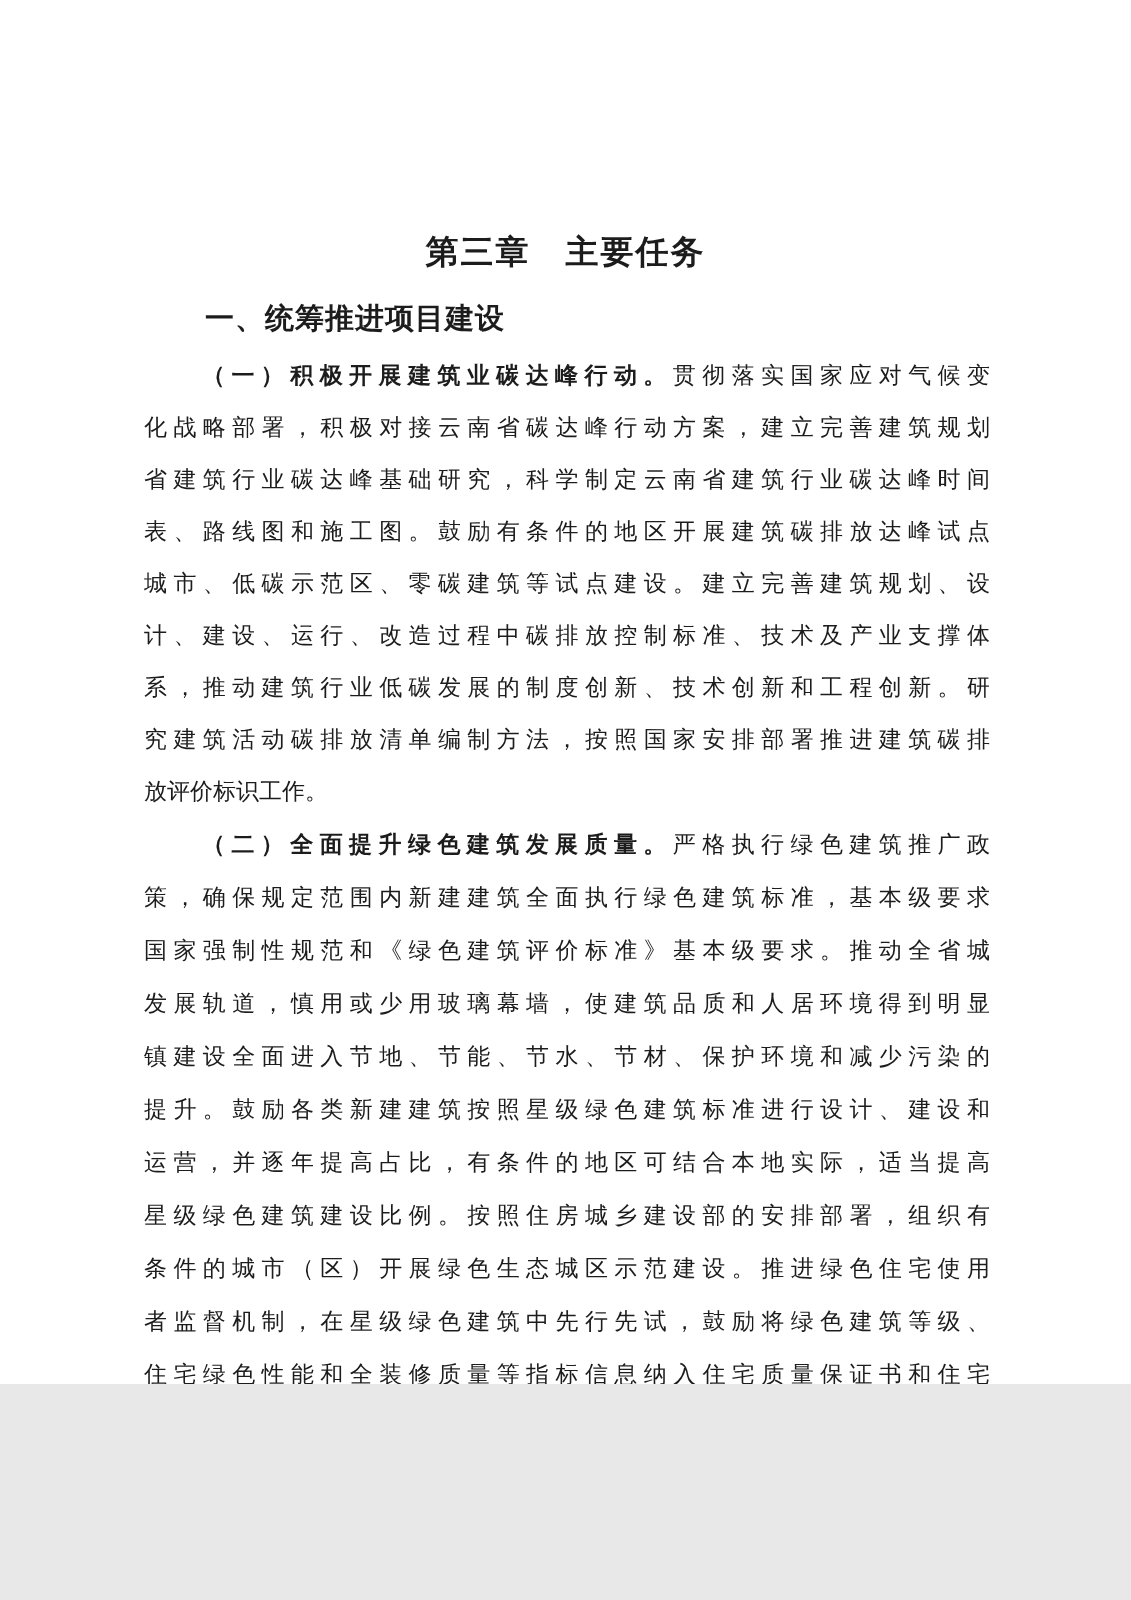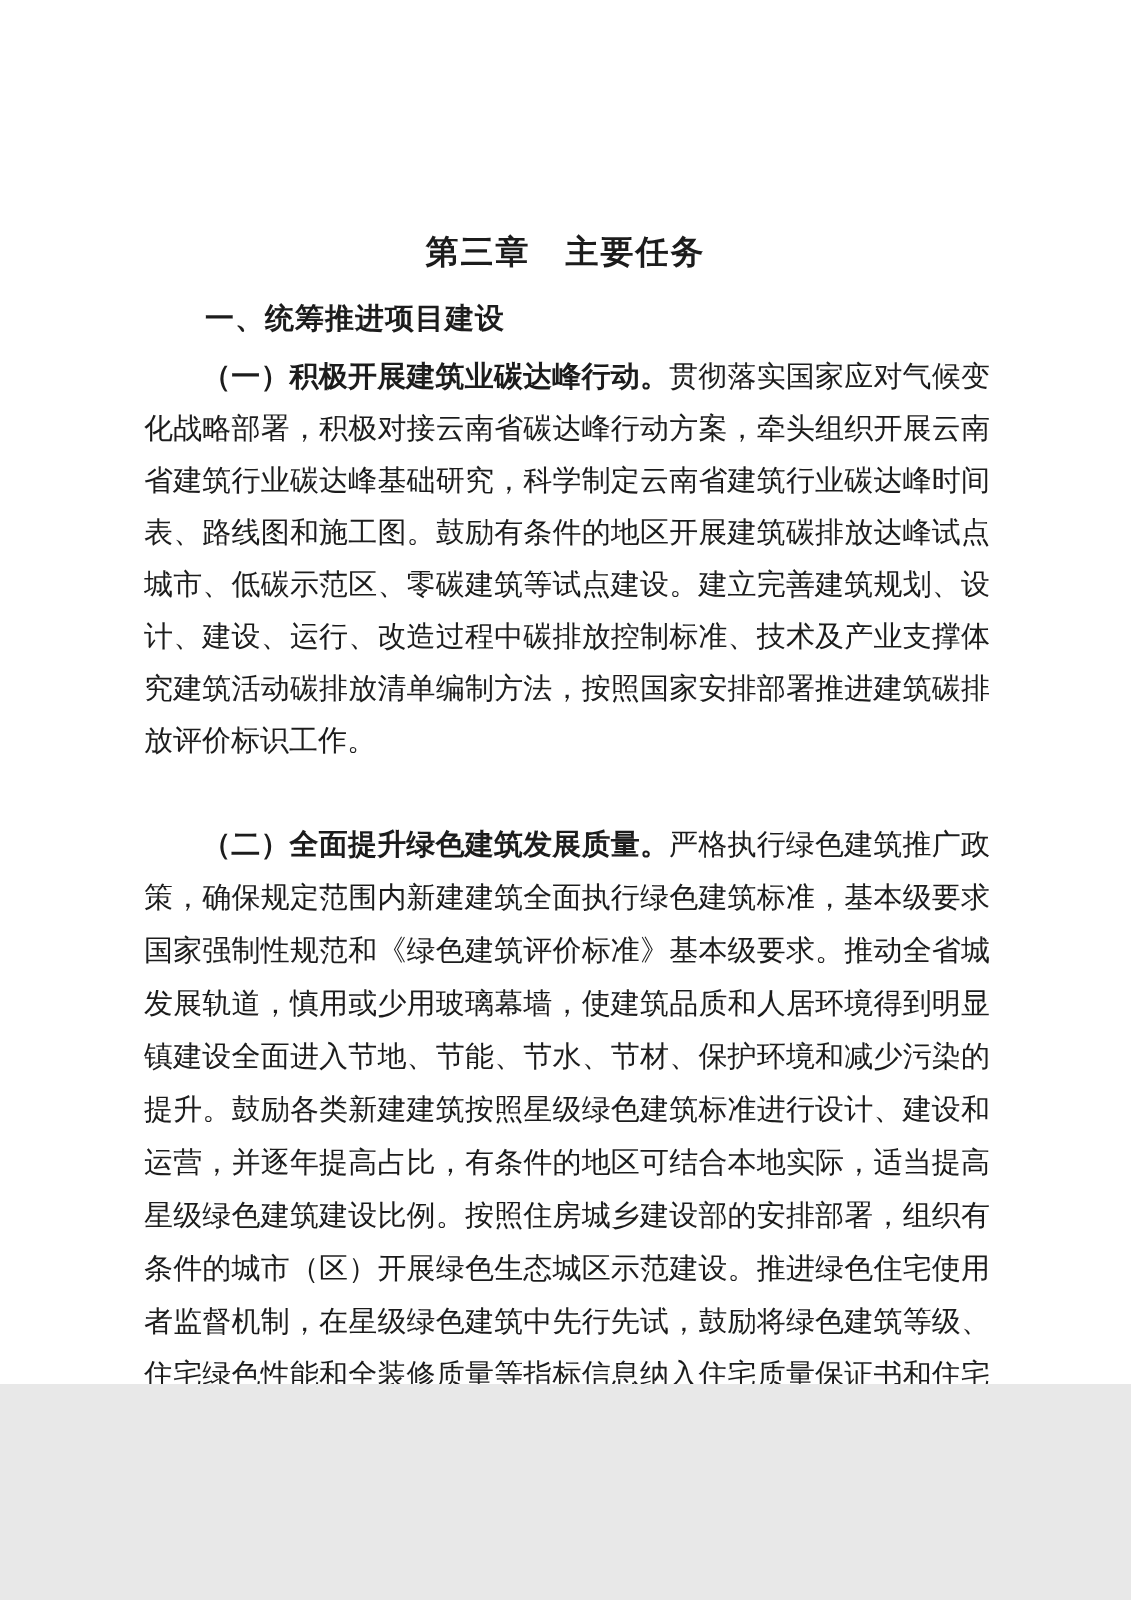--- a/index.html
+++ b/index.html
@@ -29,21 +29,21 @@
     left: 205px;
     font-size: 29px;
     font-weight: bold;
     font-family: "Liberation Sans", "DejaVu Sans", sans-serif;
     letter-spacing: 1px;
   }
   .para {
     position: absolute;
     left: 144px;
     width: 846px;
-    font-size: 29px;
+    font-size: 23px;
   }
   .para-1 { top: 350px; }
   .para-2 { top: 818px; }
   .para-1 .line { height: 52px; line-height: 52px; }
   .para-2 .line { height: 53px; line-height: 53px; }
   .line {
     text-align: justify;
     text-align-last: justify;
     overflow: hidden;
   }
@@ -65,25 +65,26 @@
 <div class="page">
 
   <div class="chapter-title">第三章　主要任务</div>
 
   <div class="section-heading">一、统筹推进项目建设</div>
 
   <div class="para para-1">
     <div class="line first">
       <span class="lead">（一）积极开展建筑业碳达峰行动。</span><span>贯彻落实国家应对气候变</span>
     </div>
-    <div class="line">化战略部署，积极对接云南省碳达峰行动方案，牵头组织开展云南</div>
+    <div class="line">化战略部署，积极对接云南省碳达峰行动方案，建立完善建筑规划</div>
     <div class="line">省建筑行业碳达峰基础研究，科学制定云南省建筑行业碳达峰时间</div>
     <div class="line">表、路线图和施工图。鼓励有条件的地区开展建筑碳排放达峰试点</div>
     <div class="line">城市、低碳示范区、零碳建筑等试点建设。建立完善建筑规划、设</div>
     <div class="line">计、建设、运行、改造过程中碳排放控制标准、技术及产业支撑体</div>
+    <div class="line">系，推动建筑行业低碳发展的制度创新、技术创新和工程创新。研</div>
     <div class="line">究建筑活动碳排放清单编制方法，按照国家安排部署推进建筑碳排</div>
     <div class="line last">放评价标识工作。</div>
   </div>
 
   <div class="para para-2">
     <div class="line first">
       <span class="lead">（二）全面提升绿色建筑发展质量。</span><span>严格执行绿色建筑推广政</span>
     </div>
     <div class="line">策，确保规定范围内新建建筑全面执行绿色建筑标准，基本级要求</div>
     <div class="line">国家强制性规范和《绿色建筑评价标准》基本级要求。推动全省城</div>

